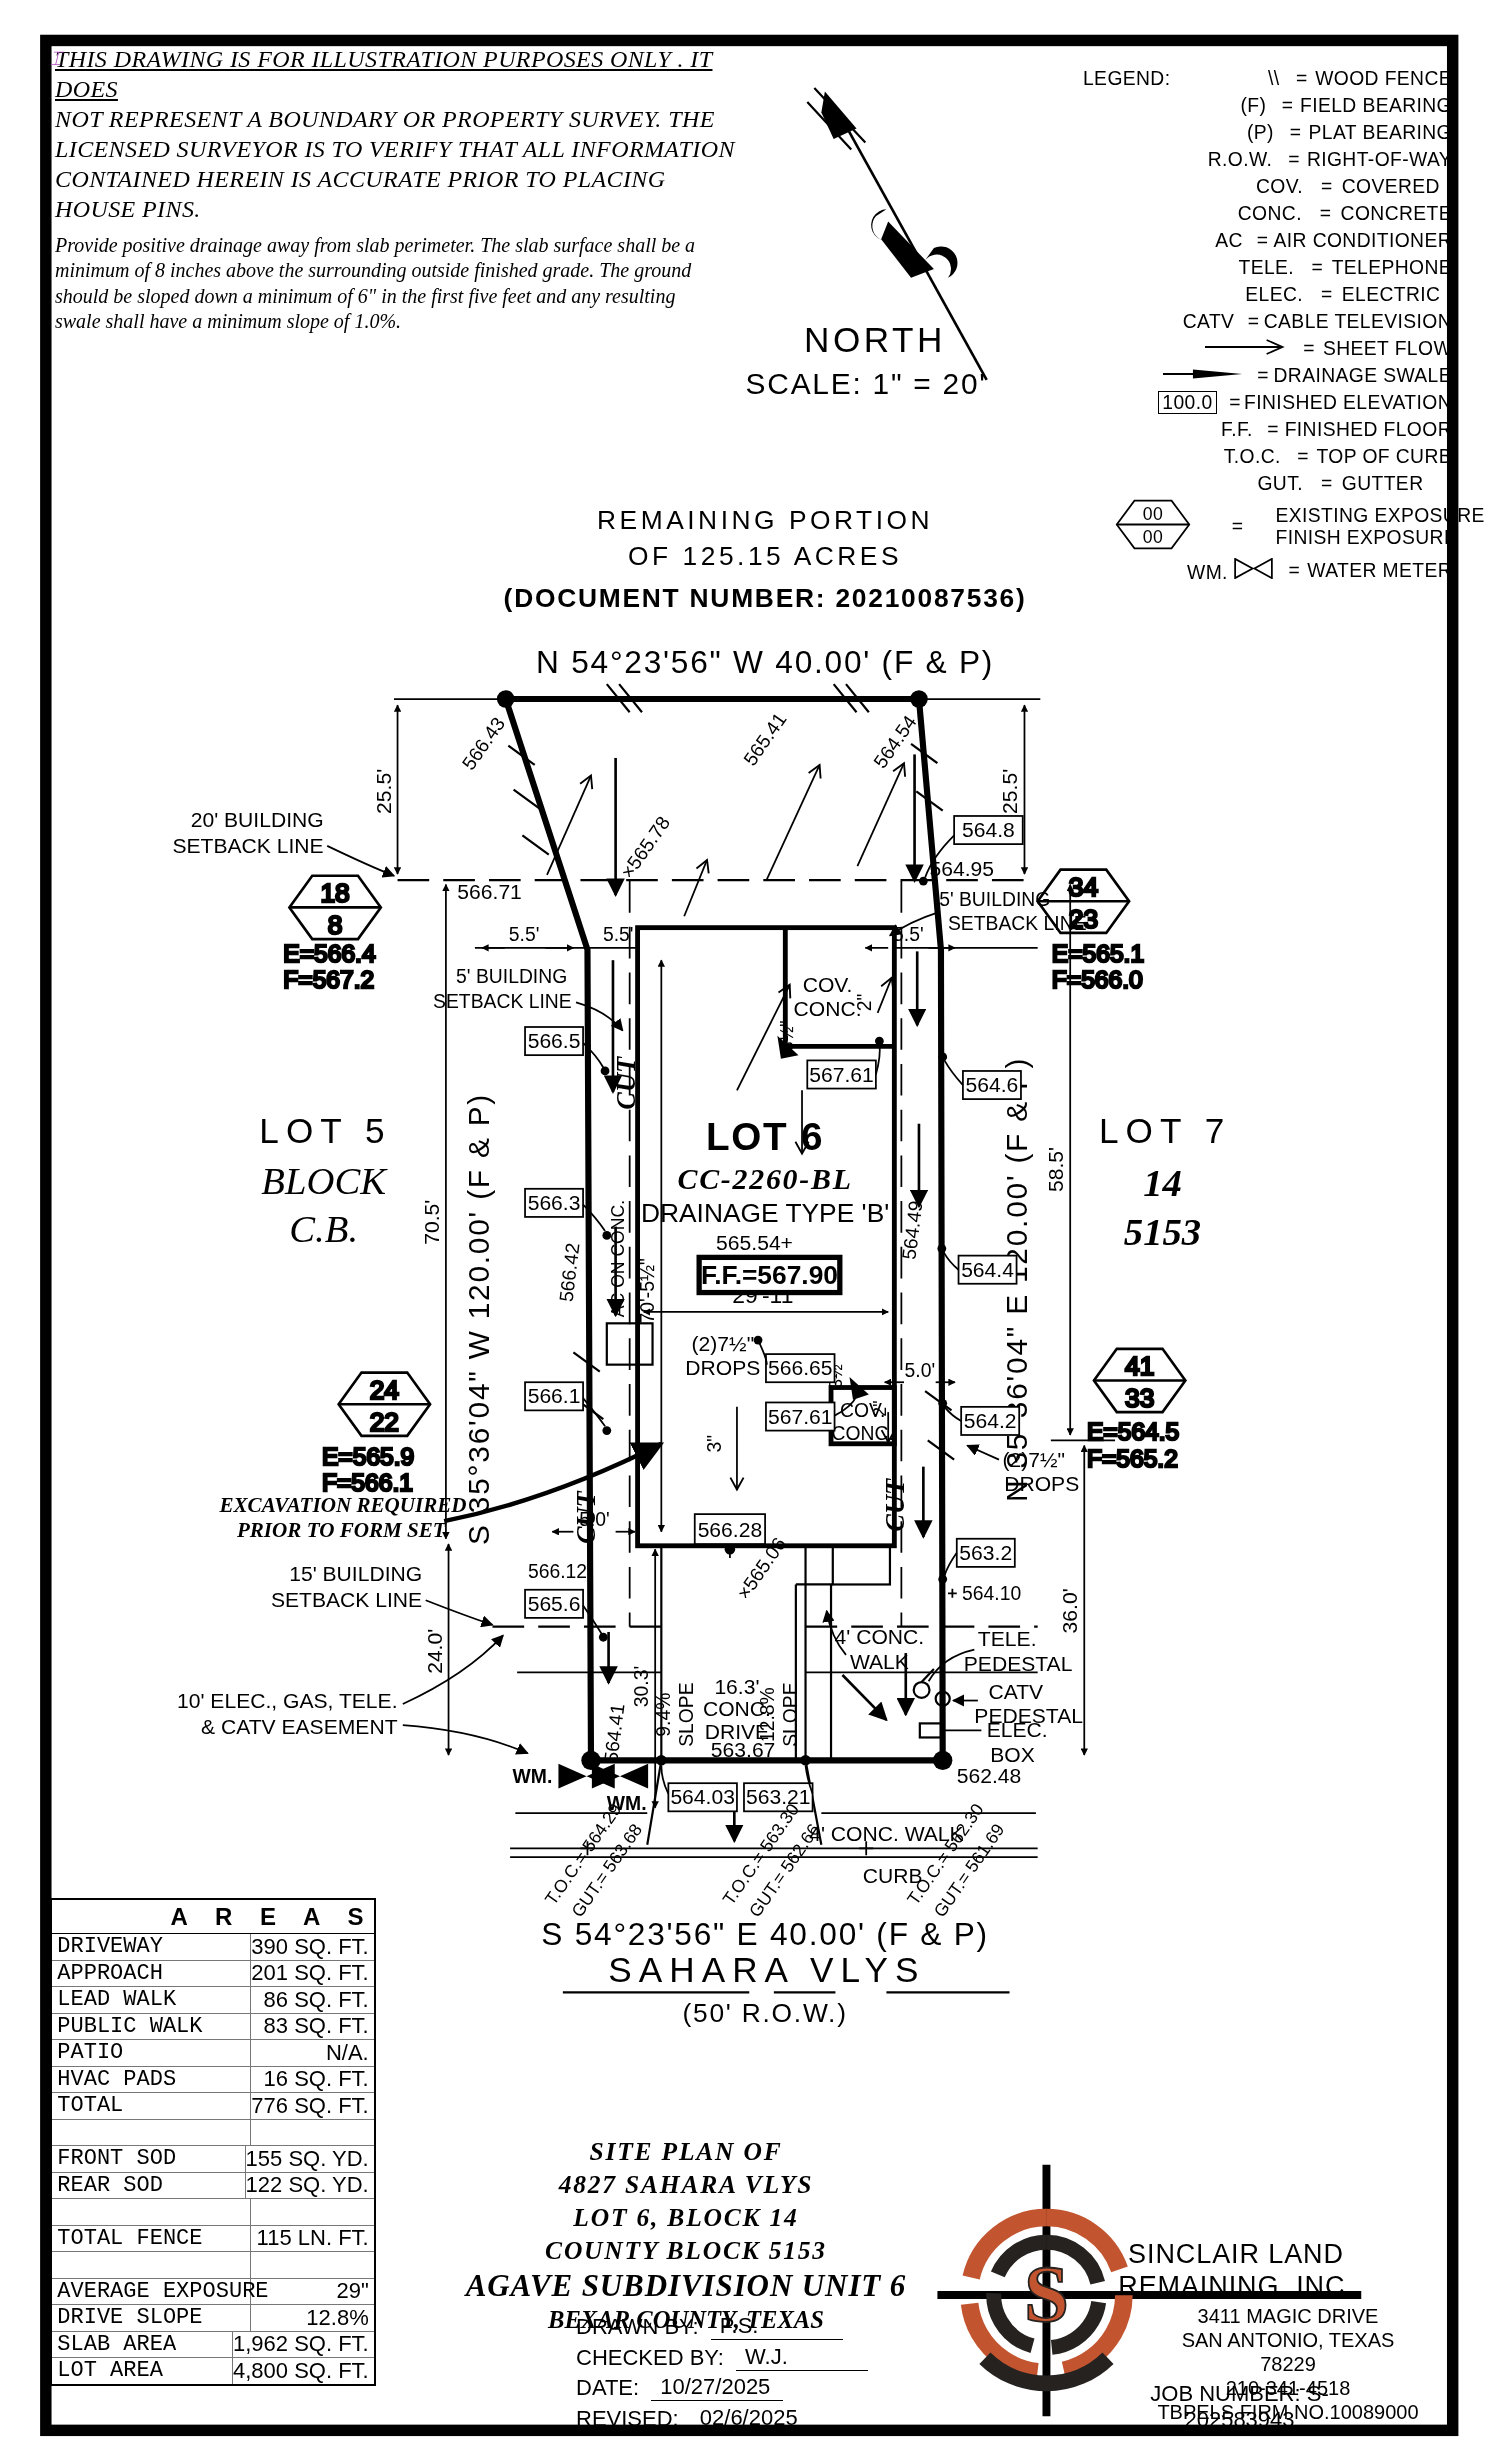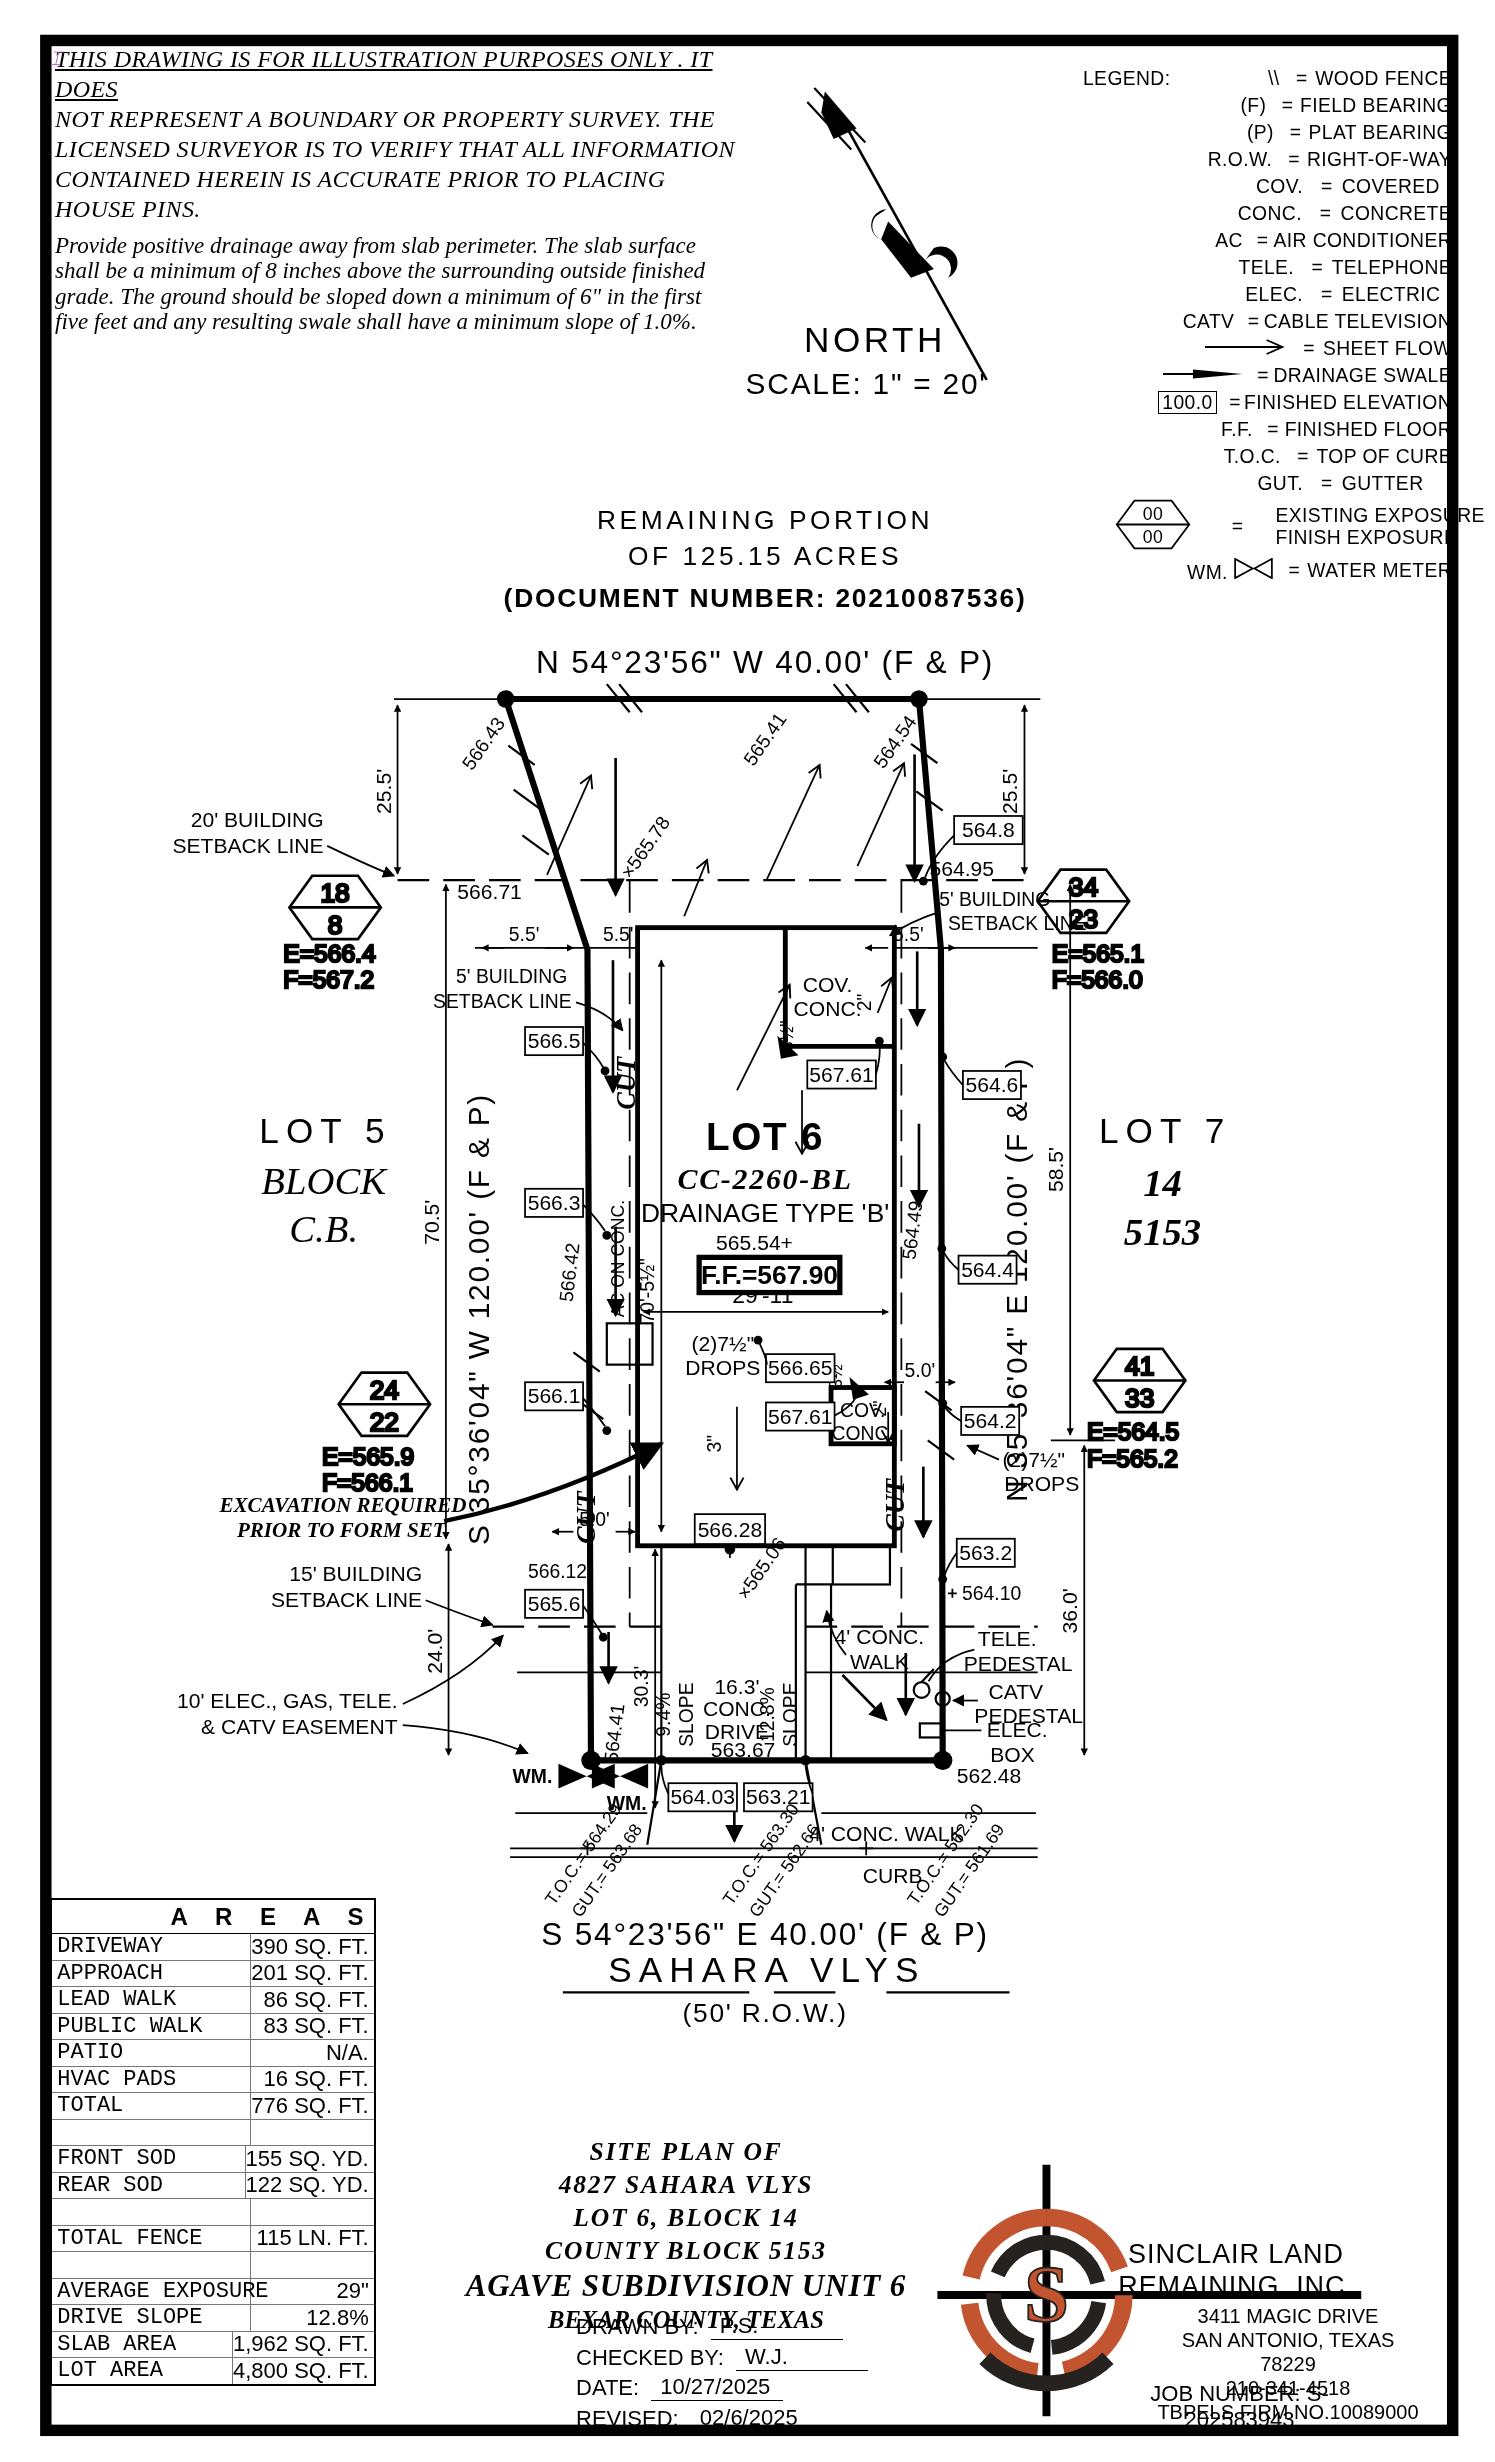--- a/index.html
+++ b/index.html
@@ -4,21 +4,21 @@
 <style>
   html,body{margin:0;padding:0;background:#e8e8e8;}
   #sheet{position:relative;width:1495px;height:2462px;background:#ffffff;overflow:hidden;
          font-family:"Liberation Sans",sans-serif;color:#000;}
   #plansvg{position:absolute;left:0;top:0;}
   
   .abs{position:absolute;}
   .disc{left:55px;top:44px;width:695px;font-family:"Liberation Serif",serif;font-style:italic;}
   .disc .big{font-size:24px;line-height:30px;letter-spacing:0.4px;}
   .disc .big.u{text-decoration:underline;}
-  .disc .para{margin-top:8.8px;font-size:23px;line-height:25.5px;width:668px;}
+  .disc .para{margin-top:8.8px;font-size:20px;line-height:25.5px;width:668px;}
   .caret{position:absolute;left:-5.3px;top:3.5px;color:#b14fc0;font-size:19.3px;}
   
   .legend{left:1083px;top:65px;width:369px;font-size:19.3px;letter-spacing:0.4px;}
   .lg-row{display:flex;align-items:center;min-height:27px;}
   .lg-pre{width:114px;text-align:left;}
   .lg-sym{width:106px;text-align:right;padding-right:8.8px;white-space:nowrap;}
   .lg-eq{width:30px;text-align:center;}
   .lg-desc{flex:1;white-space:nowrap;}
   .lg-box{border:1.8px solid #000;padding:0 3.5px;display:inline-block;line-height:21px;}
   .lg-2l{line-height:22px;}

